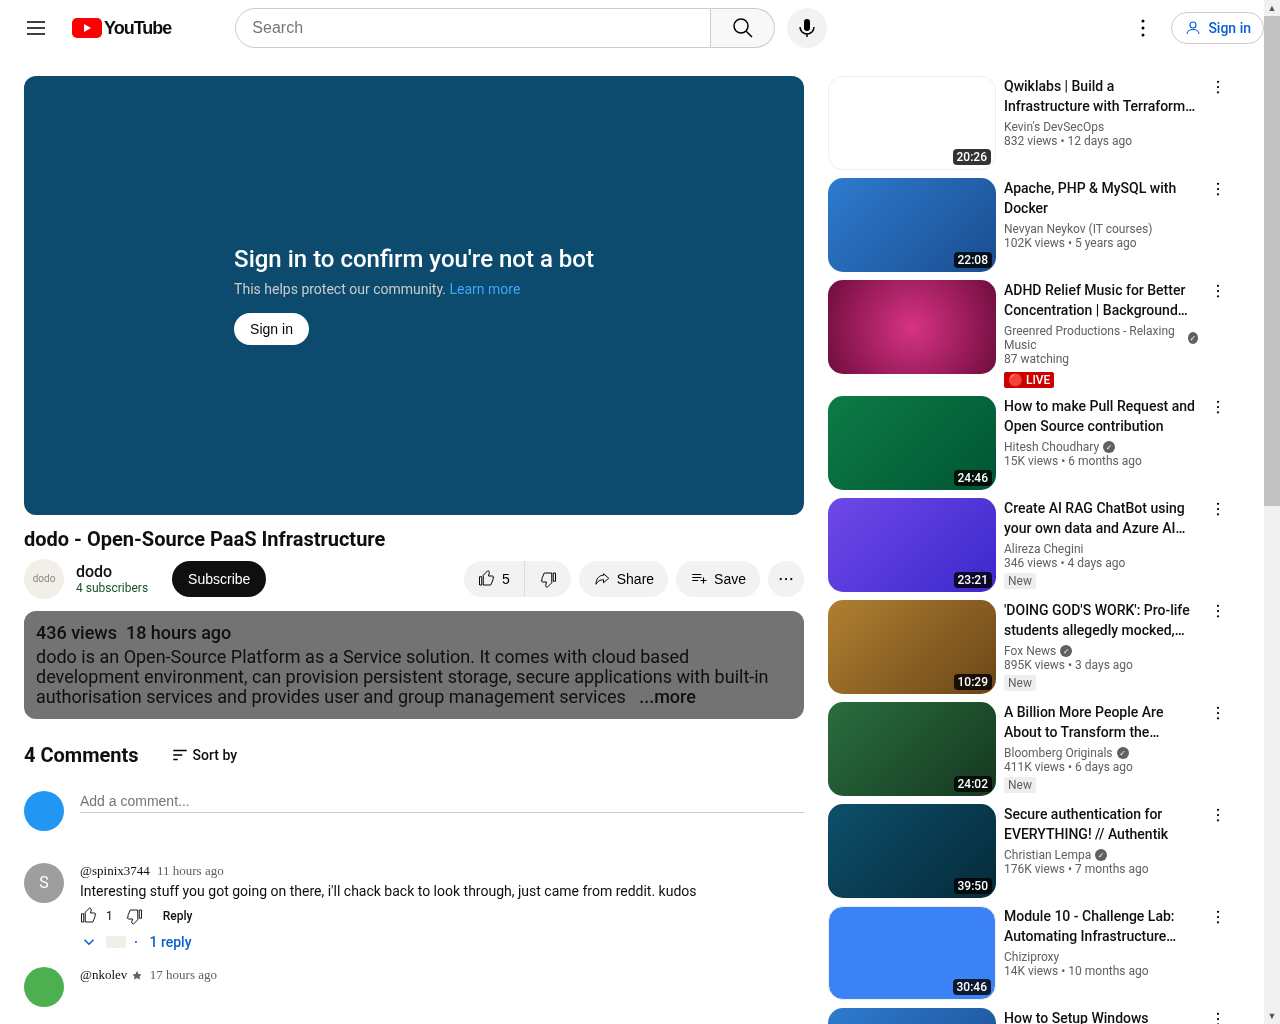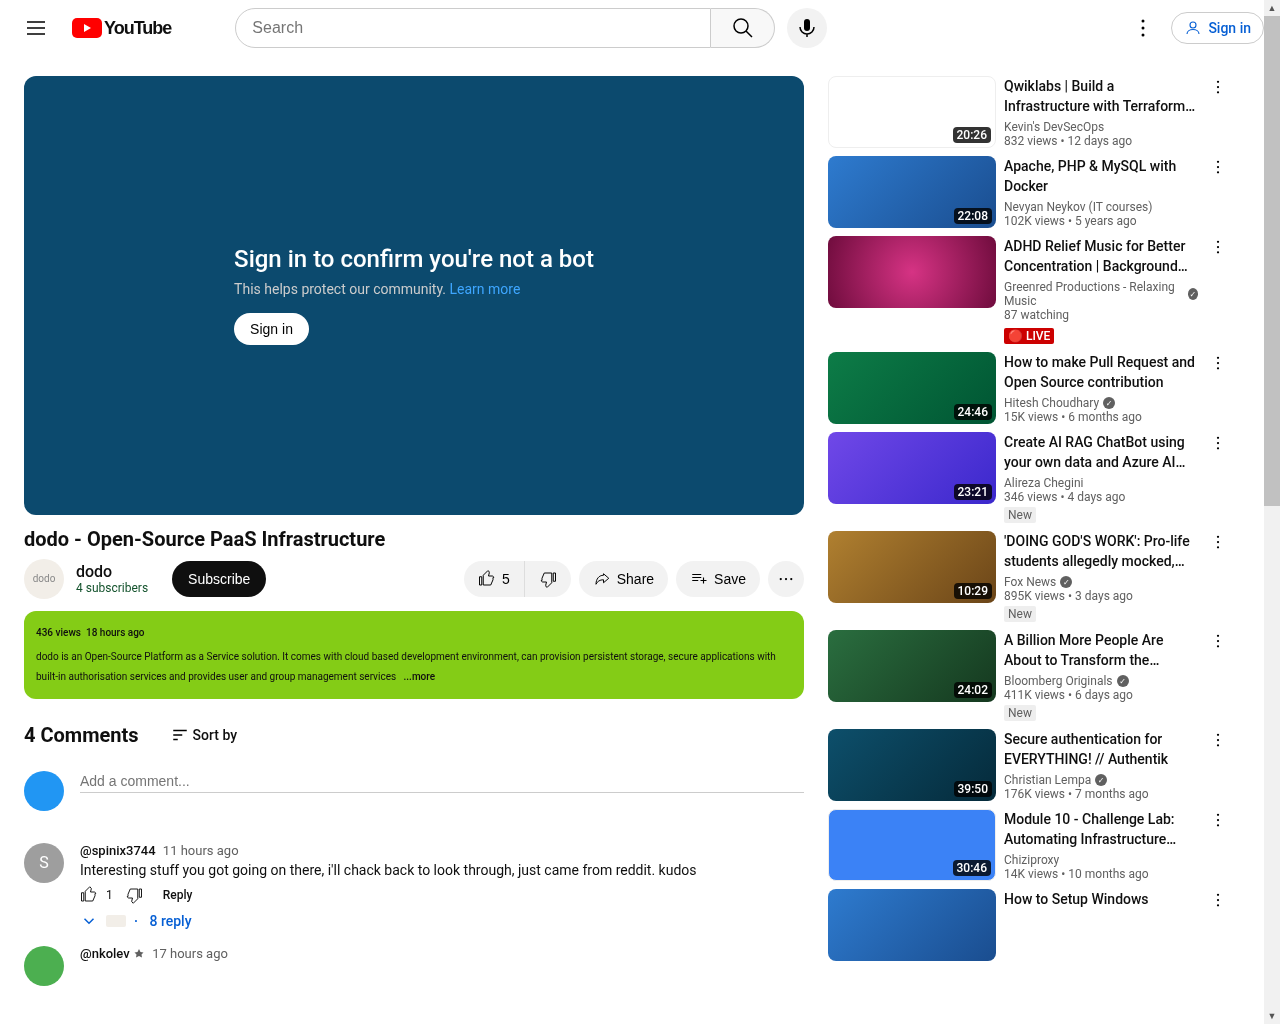--- a/index.html
+++ b/index.html
@@ -43,45 +43,45 @@
 .channel-name { font-size: 16px; font-weight: 500; }
 .subs { font-size: 12px; color: #14532d; }
 .subscribe-btn { background: #0f0f0f; color: #fff; border: none; border-radius: 18px; padding: 10px 16px; font-size: 14px; font-weight: 500; cursor: pointer; margin-left: 12px; }
 .actions { display: flex; gap: 8px; }
 .pill-btn { display: flex; align-items: center; gap: 6px; background: #f2f2f2; border: none; border-radius: 18px; padding: 8px 14px; font-size: 14px; font-weight: 500; cursor: pointer; }
 .pill-split-l { border-radius: 18px 0 0 18px; border-right: 1px solid #ddd; }
 .pill-split-r { border-radius: 0 18px 18px 0; }
 .pill-icon-only { width: 36px; height: 36px; border-radius: 50%; padding: 0; justify-content: center; }
 
 
-.description { background: #84cc16; border-radius: 12px; padding: 12px; font-size: 10px; line-height: 20px; }
+.description { background: #737373; border-radius: 12px; padding: 12px; font-size: 18px; line-height: 20px; }
 .desc-meta { font-weight: 500; margin-bottom: 4px; }
 .desc-more { font-weight: 500; cursor: pointer; }
 
 
 .comments-header { display: flex; align-items: center; gap: 32px; margin: 24px 0 24px; }
 .comments-count { font-size: 20px; font-weight: 700; }
 .sort-btn { display: flex; align-items: center; gap: 4px; font-size: 14px; font-weight: 500; cursor: pointer; }
 .add-comment { display: flex; gap: 16px; margin-bottom: 32px; }
 .my-avatar { width: 40px; height: 40px; border-radius: 50%; background: #2196f3; }
 .comment-input { flex: 1; border: none; border-bottom: 1px solid #ccc; padding: 4px 0; font-size: 14px; outline: none; height: 22px; }
 .comment { display: flex; gap: 16px; margin-bottom: 16px; }
 .c-avatar { width: 40px; height: 40px; border-radius: 50%; background: #9e9e9e; color: #fff; display: flex; align-items: center; justify-content: center; font-size: 16px; flex-shrink: 0; }
 .c-body { flex: 1; }
-.c-head { font-size: 13px; }
+.c-head { font-size: 13px; font-family: Liberation Serif, serif; }
 .c-author { font-weight: 500; }
 .c-time { color: #606060; margin-left: 4px; }
 .c-text { font-size: 14px; margin: 4px 0; }
 .c-actions { display: flex; align-items: center; gap: 8px; font-size: 12px; }
 .c-reply-btn { font-weight: 500; cursor: pointer; padding: 6px 12px; }
 .c-replies { color: #065fd4; font-size: 14px; font-weight: 500; cursor: pointer; display: flex; align-items: center; gap: 8px; margin-top: 4px; }
 
 
 .sidebar-item { display: flex; gap: 8px; margin-bottom: 8px; }
-.thumb { width: 168px; height: 72px; border-radius: 8px; background: linear-gradient(135deg,#333,#666); position: relative; flex-shrink: 0; }
+.thumb { width: 168px; height: 94px; border-radius: 15px; background: linear-gradient(135deg,#333,#666); position: relative; flex-shrink: 0; }
 .duration { position: absolute; right: 4px; bottom: 4px; background: rgba(0,0,0,0.8); color: #fff; font-size: 12px; font-weight: 500; padding: 1px 4px; border-radius: 4px; }
 .live-badge { display: inline-block; background: #cc0000; color: #fff; font-size: 12px; font-weight: 500; padding: 1px 4px; border-radius: 2px; margin-top: 6px; }
 .new-badge { display: inline-block; background: #eee; color: #606060; font-size: 12px; padding: 1px 4px; border-radius: 2px; margin-top: 2px; }
 .sv-body { flex: 1; min-width: 0; }
 .sv-title { font-size: 14px; font-weight: 500; line-height: 20px; max-height: 40px; overflow: hidden; display: -webkit-box; -webkit-line-clamp: 2; -webkit-box-orient: vertical; }
 .sv-channel { font-size: 12px; color: #606060; margin-top: 4px; display: flex; align-items: center; gap: 4px; }
 .sv-meta { font-size: 12px; color: #606060; }
 .sv-more { width: 24px; cursor: pointer; color: #606060; display: flex; justify-content: center; padding-top: 2px; }
 .verified { width: 12px; height: 12px; border-radius: 50%; background: #606060; display: inline-flex; align-items: center; justify-content: center; color: #fff; font-size: 8px; }
 
@@ -255,21 +255,21 @@
           <svg class="small-svg" viewBox="0 0 24 24" style="margin-left:4px">
               <path d="M22 4h-3v11h3V4zM3 14c0 1 1 2 2 2h5l-1 4v1L11 23l6-6V4H7l-3 7v3z" fill="none" stroke="#000" stroke-width="1.2"></path>
             </svg>
           <span class="c-reply-btn">Reply</span>
         </div>
         <div class="c-replies">
           <svg class="small-svg" viewBox="0 0 24 24">
               <path d="M6 9l6 6 6-6" stroke="#065fd4" stroke-width="2" fill="none"></path>
             </svg>
           <span style="width:20px;height:12px;background:#f2eee8;border-radius:2px"></span>
-          ·&nbsp;<span>8 reply</span>
+          ·&nbsp;<span>1 reply</span>
         </div>
       </div>
     </div>
 
     <div class="comment">
       <div class="c-avatar" style="background:#4caf50"></div>
       <div class="c-body">
         <div class="c-head">
           <span class="c-author">@nkolev</span>
           <svg class="small-svg" viewBox="0 0 24 24" style="width:12px;height:12px;vertical-align:middle">

